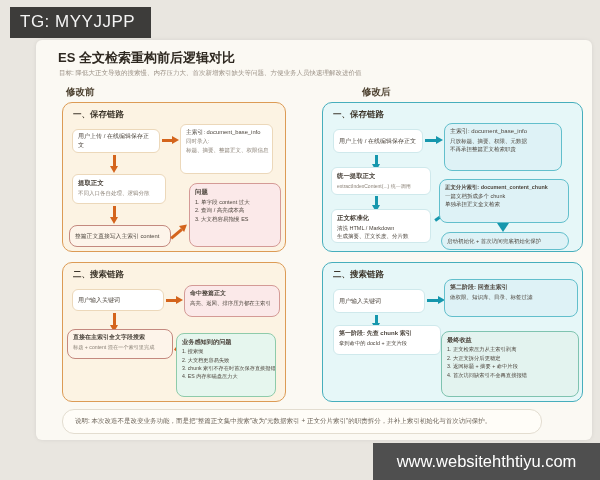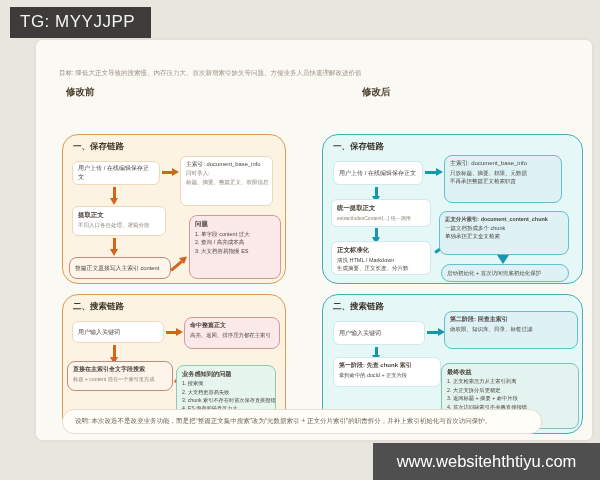--- a/index.html
+++ b/index.html
@@ -12,21 +12,21 @@
   .card { position:absolute; left:36px; top:40px; width:556px; height:400px;
           background:#fbf9f3; border-radius:6px; box-shadow:0 0 4px rgba(0,0,0,.08); }
 
   .title { position:absolute; left:22px; top:9px; font-size:13px; font-weight:bold; color:#2e2820; }
   .subtitle { position:absolute; left:23px; top:29px; font-size:6.5px; color:#9b9186; }
 
   .col-label { position:absolute; top:46px; font-size:9.5px; font-weight:bold; color:#4a3e2c; }
   .col-label.before { left:30px; }
   .col-label.after { left:298px;margin-left:28px; }
 
-  .panel { position:absolute; border-radius:16px;margin-top:32px; }
+  .panel { position:absolute; border-radius:10px; }
   .panel-before { --ac:#d4641c; background:#fcf3e3; border:1.5px solid #dc9b55; }
   .panel-after  { --ac:#1697ad; background:#e6f7f8; border:1.5px solid #46aebc; }
   .ph { position:absolute; left:10px; top:6px; font-size:8.5px; font-weight:bold; color:#3d362b; }
 
   .bx { position:absolute; border-radius:6px; font-size:6px; line-height:1.5;
         padding:3px 5px; overflow:hidden; color:#4c453d; }
   .cen { display:flex; align-items:center; }
   .bt { font-weight:bold; font-size:6.4px; margin-bottom:1px; }
   .sub { color:#8c8378; }
   .bx-white-o  { background:#ffffff; border:1px solid #ecd8ba; }
@@ -54,20 +54,21 @@
 
   .wm { position:absolute; left:373px; top:443px; width:227px; height:37px; background:#4f4f4f;
         color:#fff; font-size:16.5px; display:flex; align-items:center; justify-content:center; }
 </style>
 </head>
 <body>
 
 <div class="badge">TG: MYYJJPP</div>
 
 <div class="card">
+  <div class="title">ES 全文检索重构前后逻辑对比</div>
   <div class="subtitle">目标: 降低大正文导致的搜索慢、内存压力大、首次新增索引缺失等问题、方便业务人员快速理解改进价值</div>
 
   <div class="col-label before">修改前</div>
   <div class="col-label after">修改后</div>
 
   <div class="panel panel-before" style="left:26px;top:62px;width:224px;height:150px;">
     <div class="ph">一、保存链路</div>
     <div class="bx bx-white-o cen" style="left:9px;top:26px;width:88px;height:24px;">
       <span>用户上传 / 在线编辑保存正文</span>
     </div>

